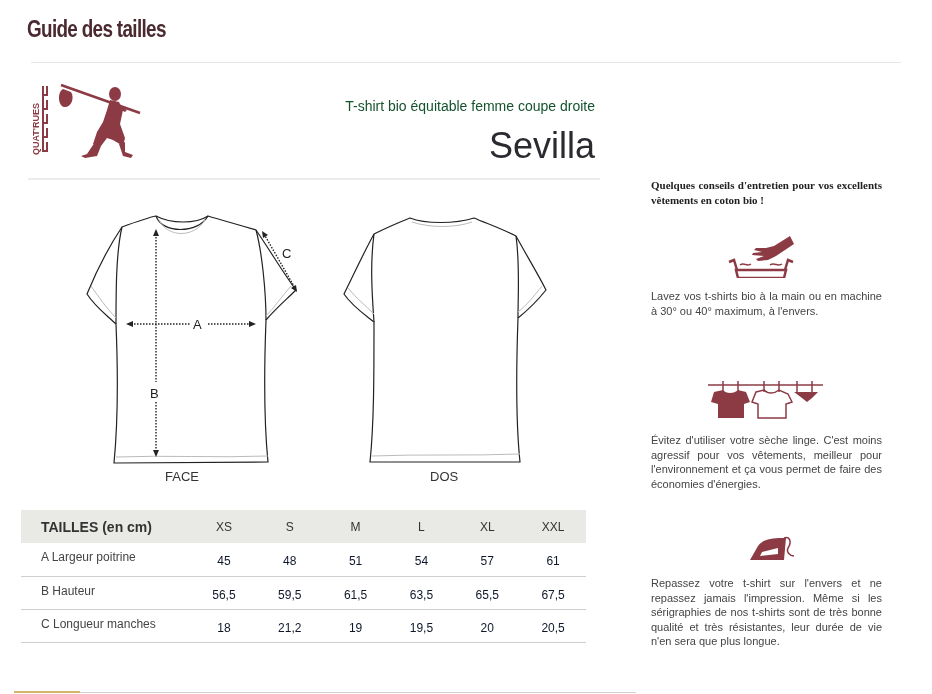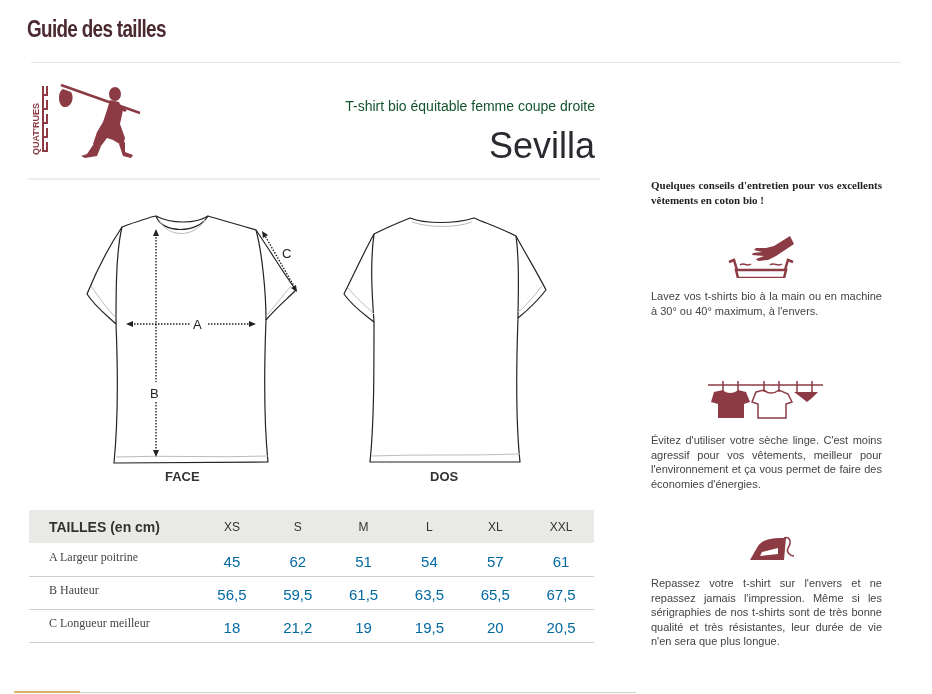--- a/index.html
+++ b/index.html
@@ -20,28 +20,28 @@
     position: absolute; right: 337px; top: 98px;
     font-size: 14px; color: #14532d; white-space: nowrap;
   }
   .product-name {
     position: absolute; right: 337px; top: 125px;
     font-size: 36px; color: #2a2a30; white-space: nowrap;
   }
   .header-divider { position: absolute; left: 28px; top: 178px; width: 572px; height: 2px; background: #ececec; }
 
   .shirt { position: absolute; }
-  .shirt-label { position: absolute; font-weight: bold; font-size: 13px; color: #333; }
-
-  .size-table { position: absolute; left: 29px; top: 510px; width: 565px; border-collapse: collapse; }
+  .shirt-label { position: absolute; font-weight: normal; font-size: 13px; color: #333; }
+
+  .size-table { position: absolute; left: 21px; top: 510px; width: 565px; border-collapse: collapse; }
   .size-table th { background: #e9e9e6; height: 33px; font-weight: normal; font-size: 12px; color: #333; }
   .size-table th.first { text-align: left; padding-left: 20px; font-weight: bold; font-size: 14px; }
-  .size-table td { height: 33px; font-size: 15px; color: #0369a1; text-align: center; border-bottom: 1px solid #cfcfcf; padding-top: 4px; }
+  .size-table td { height: 33px; font-size: 12px; color: #0f172a; text-align: center; border-bottom: 1px solid #cfcfcf; padding-top: 4px; }
   .size-table td.first { text-align: left; padding-left: 20px; color: #444; font-size: 12px; padding-top: 0; vertical-align: middle; }
-  .size-table td.first span { position: relative; top: -2px; font-family: Liberation Serif, serif; }
+  .size-table td.first span { position: relative; top: -2px; }
 
   .care { position: absolute; left: 651px; width: 231px; font-size: 11px; line-height: 14.5px; color: #444; text-align: justify; }
   .care-heading { font-weight: bold; color: #222; text-align: justify; }
   .care-icon { position: absolute; }
 
   .bottom-line { position: absolute; left: 14px; top: 692px; width: 622px; height: 1px; background: #cfcfcf; }
   .bottom-accent { position: absolute; left: 14px; top: 691px; width: 66px; height: 2px; background: #d7b66a; }
 </style>
 </head>
 <body>
@@ -147,37 +147,37 @@
       <th>M</th>
       <th>L</th>
       <th>XL</th>
       <th>XXL</th>
     </tr>
   </thead>
   <tbody>
     <tr>
       <td class="first"><span>A Largeur poitrine</span></td>
       <td>45</td>
-      <td>62</td>
+      <td>48</td>
       <td>51</td>
       <td>54</td>
       <td>57</td>
       <td>61</td>
     </tr>
     <tr>
       <td class="first"><span>B Hauteur</span></td>
       <td>56,5</td>
       <td>59,5</td>
       <td>61,5</td>
       <td>63,5</td>
       <td>65,5</td>
       <td>67,5</td>
     </tr>
     <tr>
-      <td class="first"><span>C Longueur meilleur</span></td>
+      <td class="first"><span>C Longueur manches</span></td>
       <td>18</td>
       <td>21,2</td>
       <td>19</td>
       <td>19,5</td>
       <td>20</td>
       <td>20,5</td>
     </tr>
   </tbody>
 </table>
 

